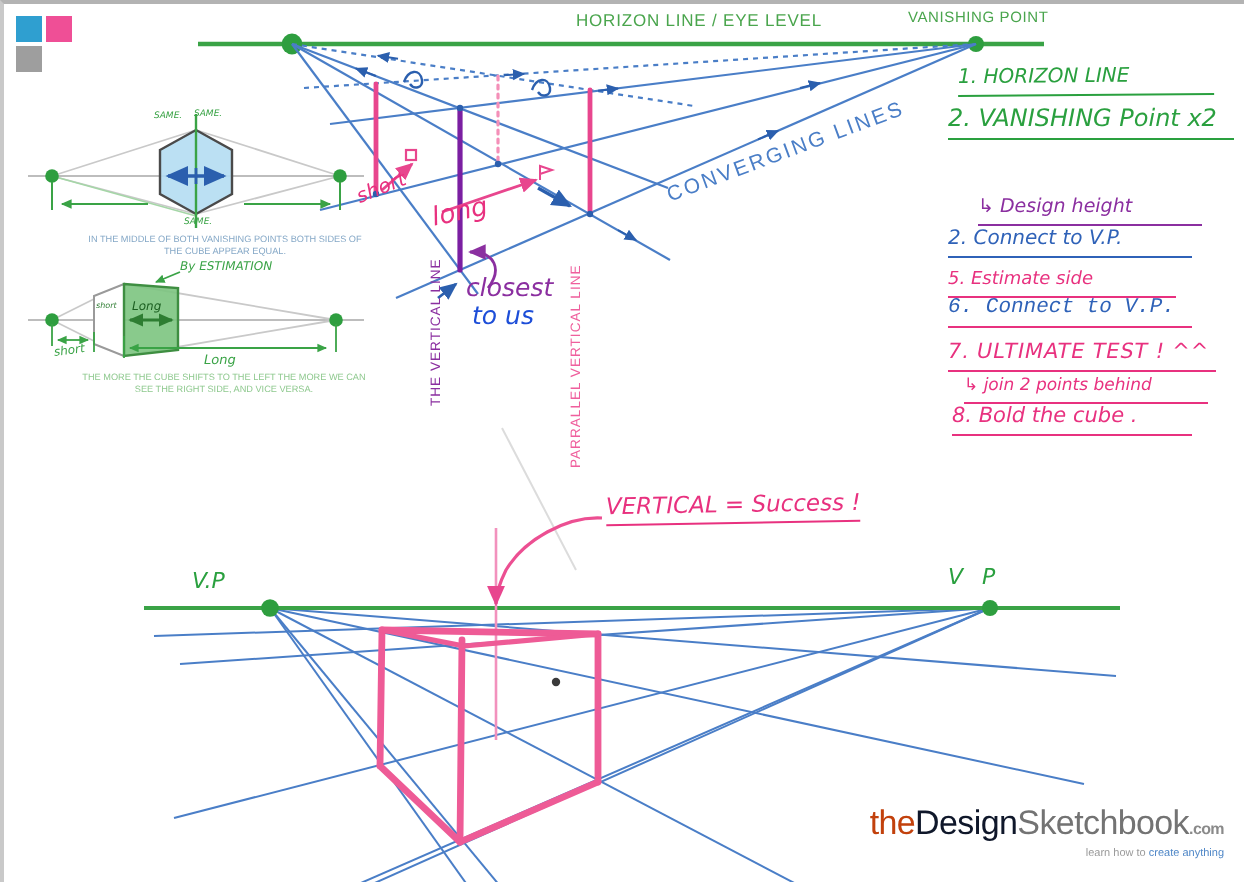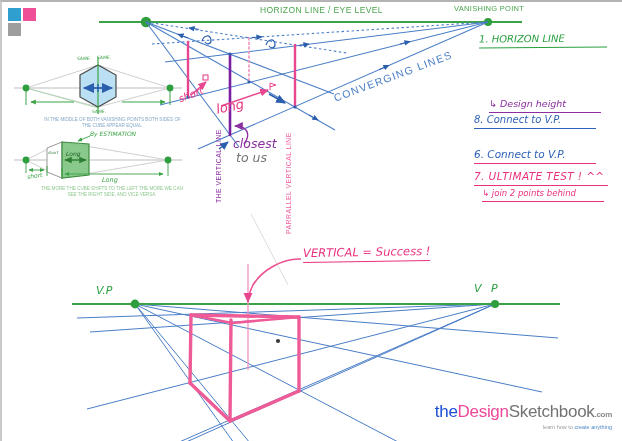--- a/index.html
+++ b/index.html
@@ -4,45 +4,45 @@
 <style>
   html,body{margin:0;padding:0;background:#e9e9e9;}
   .stage{position:relative;width:622px;height:441px;background:#ffffff;overflow:hidden;
          border-top:2px solid #b3b3b3;border-left:2px solid #c9c9c9;box-sizing:border-box;
          font-family:"Liberation Sans",sans-serif;}
   .abs{position:absolute;white-space:nowrap;}
   svg{position:absolute;left:0;top:0;}
   
   .sq{position:absolute;width:13px;height:13px;}
   
-  .lbl-green{color:#4aa54d;font-size:8.5px;letter-spacing:.4px;}
+  .lbl-green{color:#4aa54d;font-size:8.5px;letter-spacing:.4px;margin-left:28px;}
   .lbl-vp{color:#4aa54d;font-size:7.5px;letter-spacing:.3px;}
   .converging{color:#4a7ec7;font-size:10.5px;letter-spacing:1.3px;transform:rotate(-20.5deg);}
   .vtext{writing-mode:vertical-rl;transform:rotate(180deg);font-size:6.8px;letter-spacing:.5px;}
   .cap{position:absolute;font-size:4.6px;line-height:6px;text-align:center;white-space:normal;}
   
   .hw{font-family:"DejaVu Sans",sans-serif;font-style:italic;}
   .step{position:absolute;font-family:"DejaVu Sans",sans-serif;font-style:italic;white-space:nowrap;
         padding-bottom:3px;border-bottom:1.5px solid;}
   .s1{left:477px;top:31px;width:128px;font-size:10px;color:#2aa03f;border-color:#2aa03f;transform:rotate(-.5deg);}
   .s2{left:472px;top:50px;width:143px;font-size:12px;color:#2aa03f;border-color:#2aa03f;}
   .s3{left:472px;top:79px;width:131px;font-size:10.5px;color:#8b2fa0;border-color:#8b2fa0;}
   .s4{left:487px;top:96px;width:112px;font-size:9.5px;color:#8b2fa0;border-color:#8b2fa0;}
   .s5{left:472px;top:112px;width:122px;font-size:10px;color:#2f62b8;border-color:#2f62b8;}
   .s6{left:472px;top:133px;width:114px;font-size:9px;color:#e8317f;border-color:#e8317f;}
-  .s7{left:472px;top:146px;width:122px;font-size:10.5px;color:#2f62b8;border-color:#e8317f;}
+  .s7{left:472px;top:146px;width:122px;font-size:10.5px;color:#2f62b8;border-color:#e8317f;font-family:Liberation Mono, monospace;}
   .s8{left:472px;top:168px;width:134px;font-size:10.5px;letter-spacing:.4px;color:#e8317f;border-color:#e8317f;}
   .s9{left:480px;top:186px;width:122px;font-size:8.5px;color:#e8317f;border-color:#e8317f;}
   .s10{left:474px;top:200px;width:120px;font-size:10.5px;color:#e8317f;border-color:#e8317f;}
   .success{left:301px;top:243px;font-size:11.5px;color:#e8317f;border-bottom:1.5px solid #e8317f;
            padding-bottom:2px;transform:rotate(-1deg);}
   .footer{position:absolute;right:10px;top:402px;text-align:right;line-height:15px;}
   .f-main{font-size:17px;letter-spacing:-.3px;}
-  .f-the{color:#1d4ed8;}
-  .f-design{color:#ec4899;}
+  .f-the{color:#c2410c;}
+  .f-design{color:#0f172a;}
   .f-sketch{color:#737373;}
   .f-tld{font-size:8px;color:#8a8a8a;font-weight:bold;}
   .f-tag{font-size:5.5px;color:#9a9a9a;margin-top:-2px;}
   .f-tag b{color:#4f87c7;font-weight:normal;}
 </style>
 </head>
 <body>
 
 <div class="stage">
 
@@ -194,33 +194,36 @@
       </g>
       <circle cx="276" cy="339" r="2.1" fill="#3a3a3a"></circle>
       <path d="M299,257 C281,256 260,268 251,283 C248,289 246,295 246,300" stroke="#ec4f92" stroke-width="1.6" marker-end="url(#mK)"></path>
     </g>
   </svg>
 
   <div class="abs lbl-green" style="left:258px;top:3px;">HORIZON LINE / EYE LEVEL</div>
   <div class="abs lbl-vp" style="left:452px;top:2px;">VANISHING POINT</div>
 
   <div class="step s1">1. HORIZON LINE</div>
+  <div class="step s2">2. VANISHING Point x2</div>
   <div class="step s4">↳ Design height</div>
-  <div class="step s5">8. Connect to V.P.</div>
+  <div class="step s5">2. Connect to V.P.</div>
+  <div class="step s6">5. Estimate side</div>
   <div class="step s7">6. Connect to V.P.</div>
   <div class="step s8">7. ULTIMATE TEST ! ^^</div>
   <div class="step s9">↳ join 2 points behind</div>
+  <div class="step s10">8. Bold the cube .</div>
 
   <div class="abs hw" style="left:176px;top:87px;font-size:10px;color:#e8317f;transform:rotate(-22deg);">short</div>
   <div class="abs hw" style="left:214px;top:97px;font-size:13px;color:#e8317f;transform:rotate(-12deg);">long</div>
   <div class="abs converging" style="left:328px;top:68px;">CONVERGING LINES</div>
   <div class="abs vtext" style="left:213px;top:131px;height:70px;color:#8b2fa0;">THE VERTICAL LINE</div>
   <div class="abs vtext" style="left:283px;top:110px;height:122px;color:#ef5f9d;">PARRALLEL VERTICAL LINE</div>
   <div class="abs hw" style="left:231px;top:134px;font-size:12.5px;color:#8b2fa0;">closest</div>
-  <div class="abs hw" style="left:234px;top:148px;font-size:12.5px;color:#737373;">to us</div>
+  <div class="abs hw" style="left:234px;top:148px;font-size:12.5px;color:#1d4ed8;">to us</div>
 
   <div class="abs hw" style="left:75px;top:54px;font-size:4.5px;color:#3aa346;">SAME.</div>
   <div class="abs hw" style="left:95px;top:53px;font-size:4.5px;color:#3aa346;">SAME.</div>
   <div class="abs hw" style="left:90px;top:107px;font-size:4.5px;color:#3aa346;">SAME.</div>
   <div class="cap" style="left:38px;top:115px;width:145px;color:#85a8c7;">IN THE MIDDLE OF BOTH VANISHING POINTS BOTH SIDES OF THE CUBE APPEAR EQUAL.</div>
 
   <div class="abs hw" style="left:88px;top:128px;font-size:6px;color:#3aa346;">By ESTIMATION</div>
   <div class="abs hw" style="left:46px;top:148px;font-size:4px;color:#2e7d32;">short</div>
   <div class="abs hw" style="left:64px;top:148px;font-size:6px;color:#1b5e20;">Long</div>
   <div class="abs hw" style="left:25px;top:170px;font-size:6px;color:#3aa346;transform:rotate(-8deg);">short</div>

